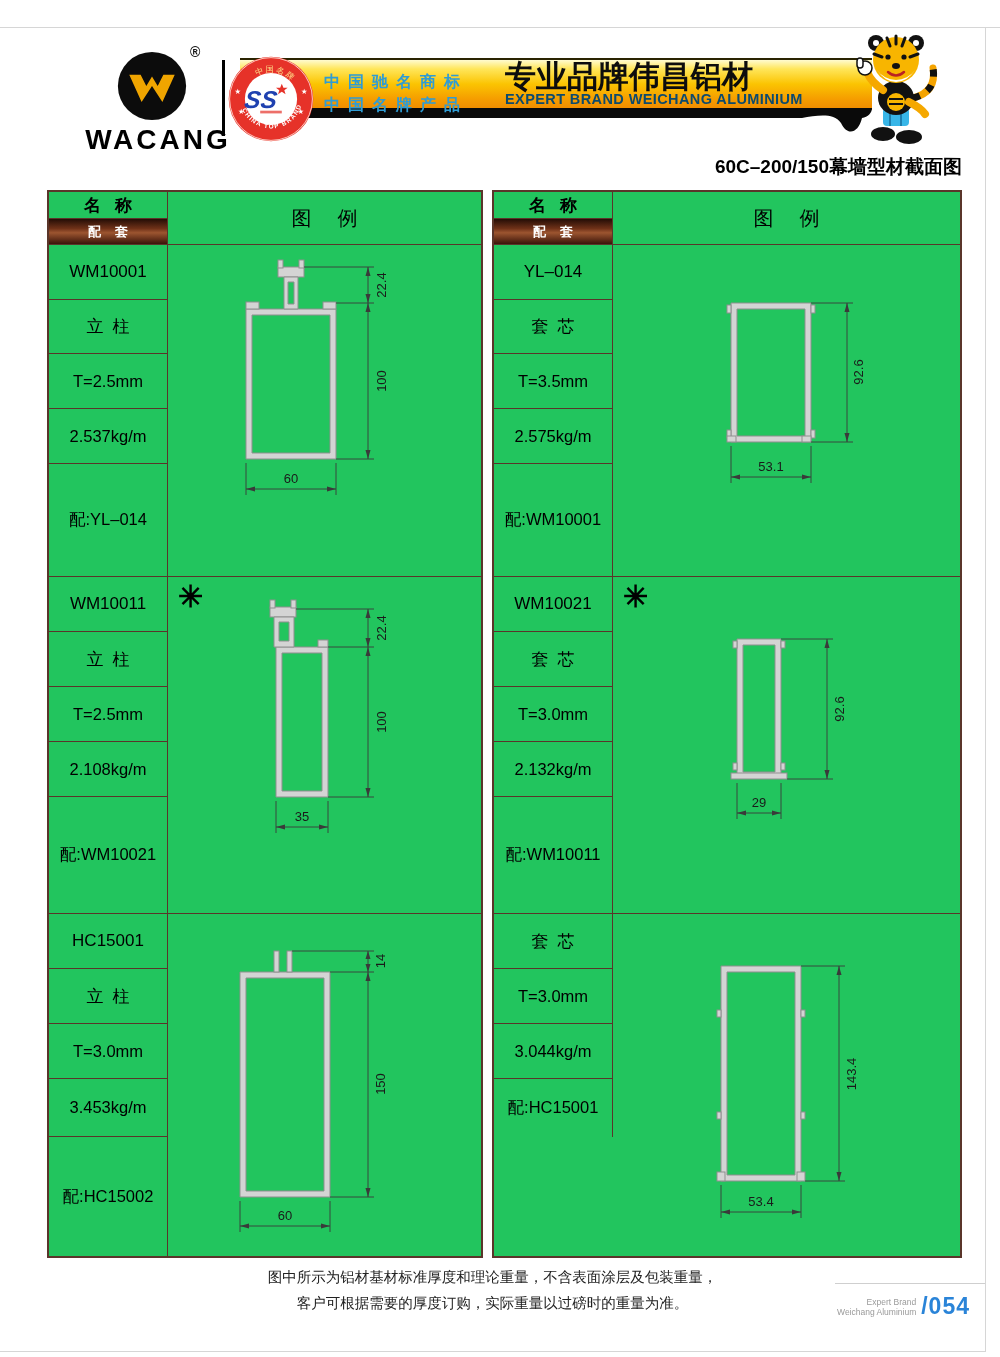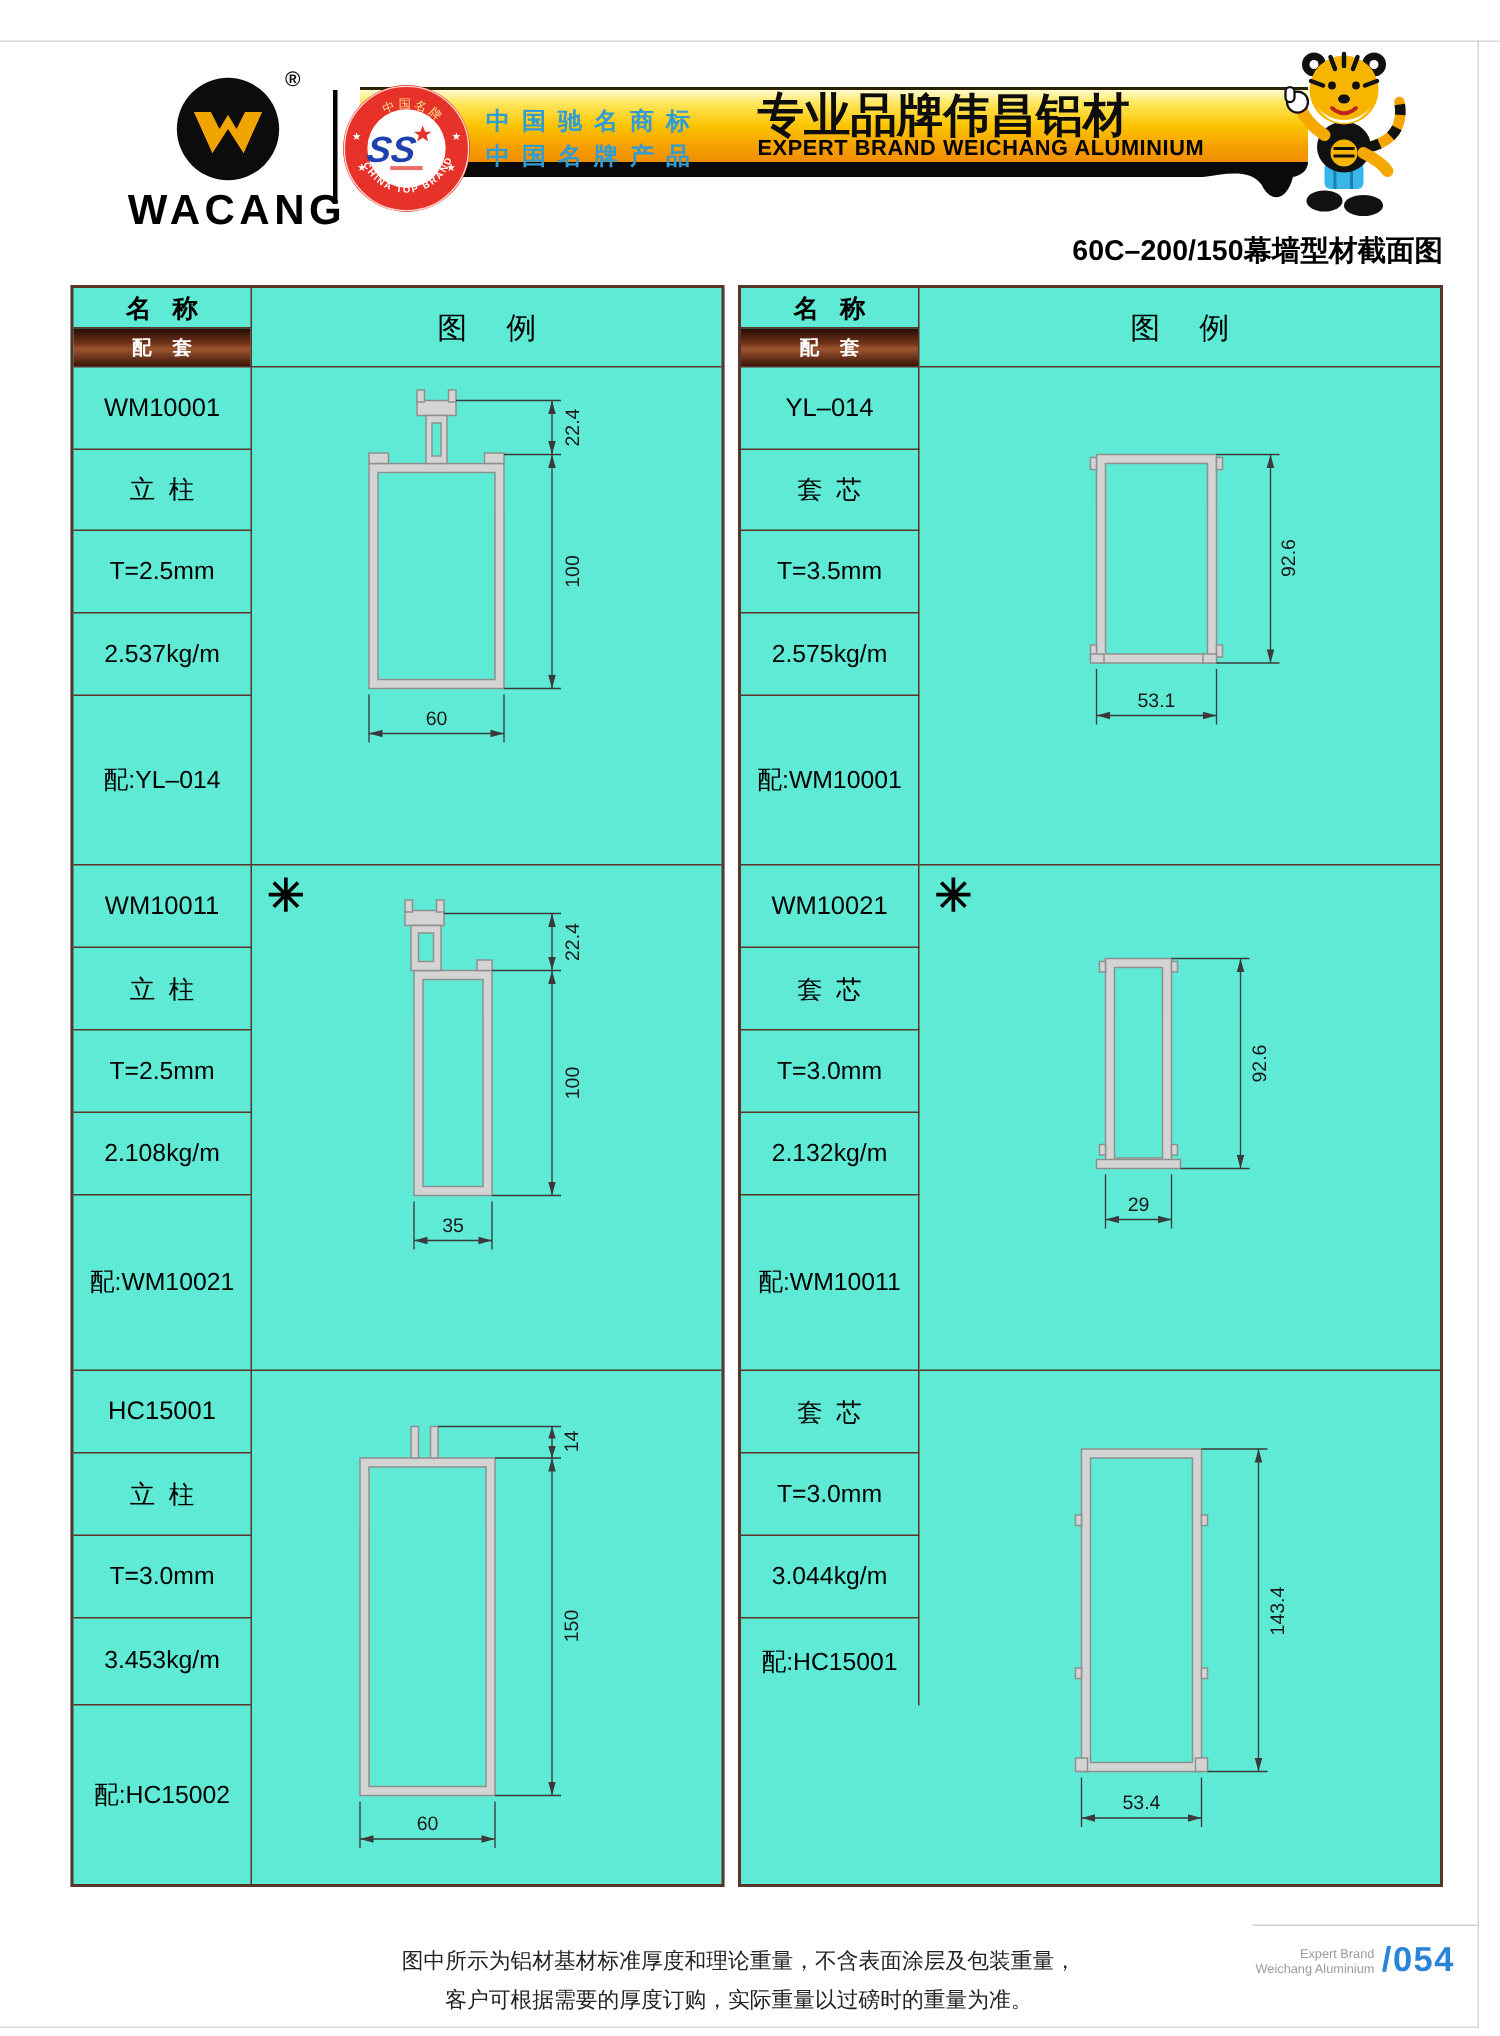--- a/index.html
+++ b/index.html
@@ -18,28 +18,28 @@
   #banner{left:240px;top:58px;width:632px;height:50px;
           background:linear-gradient(180deg,#fffbd0 0%,#ffe65a 18%,#fbc402 48%,#f59d00 78%,#ef8a00 100%);
           border-top:2px solid #2a2402;}
   #banner-black{left:240px;top:108px;width:562px;height:10px;background:#0a0a0a;}
   #banner-tail{left:802px;top:108px;width:70px;height:34px;}
   #badge{left:226px;top:54px;width:90px;height:90px;z-index:3;}
   #cn-lines{left:296px;top:70px;width:200px;z-index:2;color:#2f9cd4;font-weight:bold;
             font-size:16px;letter-spacing:8px;line-height:23px;text-align:center;white-space:nowrap;}
   #brand-cn{left:505px;top:56px;width:340px;z-index:2;font-size:31px;font-weight:bold;color:#0d0d0d;
             display:flex;justify-content:flex-start;white-space:nowrap;}
-  #brand-en{left:505px;top:91px;width:340px;z-index:2;font-size:14.5px;font-weight:bold;color:#000000;
+  #brand-en{left:505px;top:91px;width:340px;z-index:2;font-size:14.5px;font-weight:bold;color:#0c4a6e;
             letter-spacing:0.4px;white-space:nowrap;}
   #tiger{left:843px;top:26px;width:104px;height:120px;z-index:4;}
   
   #page-title{left:420px;top:154px;width:542px;text-align:right;font-size:19px;font-weight:bold;color:#000;}
   
   .ptable{position:absolute;top:190px;border:2px solid #5a352a;box-sizing:border-box;
-          display:grid;background:#5eead4;}
+          display:grid;background:#22c55e;}
   #table-left{left:47px;width:436px;height:1068px;
      grid-template-columns:119px 1fr;
      grid-template-rows:27px 26px 55px 54px 55px 55px 113px 55px 55px 55px 55px 117px 55px 55px 55px 58px 1fr;}
   #table-right{left:492px;width:470px;height:1068px;
      grid-template-columns:119px 1fr;
      grid-template-rows:27px 26px 55px 54px 55px 55px 113px 55px 55px 55px 55px 117px 55px 55px 55px 58px 1fr;}
   .c{border-right:1px solid #5a352a;border-bottom:1px solid #5a352a;display:flex;
      align-items:center;justify-content:center;box-sizing:border-box;font-size:16.5px;color:#000;}
   .hdr-name{font-weight:bold;font-size:17px;letter-spacing:14px;padding-left:14px;}
   .hdr-match{background:linear-gradient(180deg,#240d06 0%,#6f3118 38%,#9c5530 55%,#3a1409 100%);
@@ -51,21 +51,21 @@
   .cell-match{font-size:16.5px;}
   .illus{grid-column:2;border-right:none;position:relative;}
   .star{position:absolute;left:10px;top:2px;font-size:30px;font-weight:bold;color:#000;}
   .illus svg{position:absolute;left:0;top:0;}
   .prof{fill:#d4d4d4;fill-rule:evenodd;stroke:#8f8f8f;stroke-width:1;}
   .pr{fill:#d4d4d4;stroke:#8f8f8f;stroke-width:1;}
   .dim{stroke:#3a3a3a;stroke-width:0.9;fill:none;}
   .ar{fill:#3a3a3a;}
   .dt{font-size:13px;fill:#1a1a1a;font-family:"Liberation Sans",sans-serif;}
   
-  #footnote{left:0;top:1264px;width:985px;text-align:center;font-size:14.5px;color:#222;line-height:26px;margin-top:31px;}
+  #footnote{left:0;top:1264px;width:985px;text-align:center;font-size:14.5px;color:#222;line-height:26px;}
   
   #pf-line{left:835px;top:1283px;width:150px;height:1px;background:#cfcfcf;}
   #page-footer{left:800px;top:1293px;width:170px;display:flex;align-items:center;justify-content:flex-end;gap:5px;}
   #pf-brand{text-align:right;font-size:8.5px;color:#9a9a9a;line-height:10px;}
   #pf-num{font-size:23px;font-weight:bold;color:#2a84d8;letter-spacing:1px;}
 </style>
 </head>
 <body>
 
 <div id="page">

